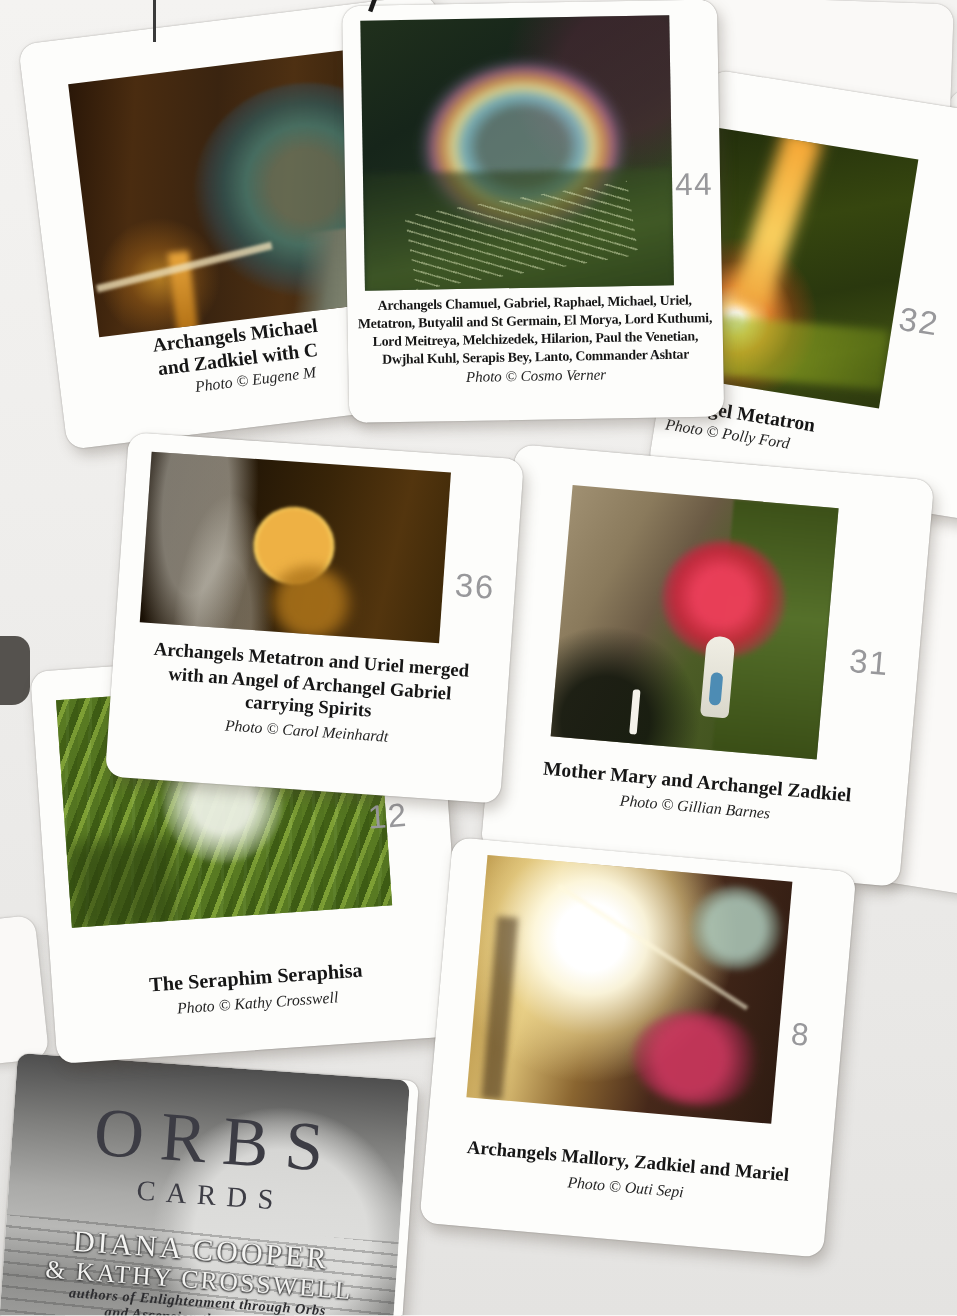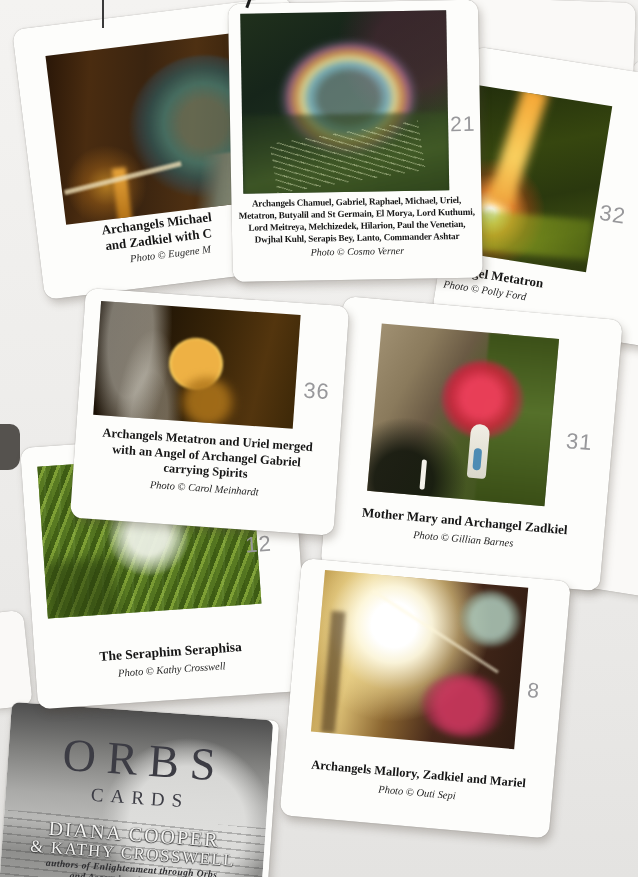--- a/index.html
+++ b/index.html
@@ -143,21 +143,21 @@
       <div class="orb" style="left:32px; top:22px; width:150px; height:128px;
                   background:radial-gradient(closest-side, rgba(190,225,230,.4) 38%, rgba(150,215,230,.75) 52%, rgba(240,232,160,.85) 62%, rgba(226,160,90,.85) 71%, rgba(190,115,150,.7) 80%, rgba(130,110,150,.3) 87%, transparent 95%);
                   filter:blur(2px);"></div>
       <div class="deco" style="left:0; top:102px; width:206px; height:80px;
                   background:linear-gradient(170deg, rgba(34,52,28,.55), rgba(70,96,40,.75) 60%, rgba(48,70,28,.85));
                   filter:blur(2px);"></div>
       <div class="deco" style="left:30px; top:120px; width:150px; height:50px;
                   background:repeating-linear-gradient(25deg, rgba(225,235,190,.5) 0 1px, transparent 1px 6px);
                   transform:rotate(-8deg); filter:blur(.5px);"></div>
     </div>
-    <div class="num" style="left:220px; top:112px; font-size:21px;">21</div>
+    <div class="num" style="left:220px; top:112px; font-size:21px;">44</div>
     <div class="title nowrap-lines" style="left:0; top:194px; width:250px; font-size:9.2px; letter-spacing:-0.15px; line-height:12px;">
       <div>Archangels Chamuel, Gabriel, Raphael, Michael, Uriel,</div>
       <div>Metatron, Butyalil and St Germain, El Morya, Lord Kuthumi,</div>
       <div>Lord Meitreya, Melchizedek, Hilarion, Paul the Venetian,</div>
       <div>Dwjhal Kuhl, Serapis Bey, Lanto, Commander Ashtar</div>
     </div>
     <div class="credit" style="left:0; top:244px; width:250px; font-size:10px;">Photo © Cosmo Verner</div>
   </div>
 
   <div class="card" style="left:302px; top:558px; width:270px; height:258px; transform:rotate(5deg); transform-origin:top left; z-index:4;">

